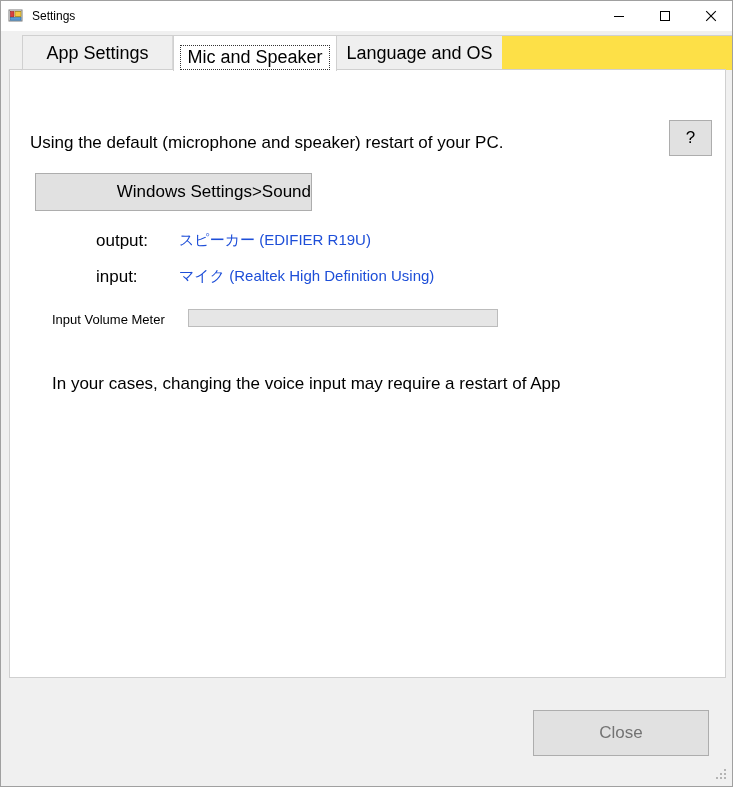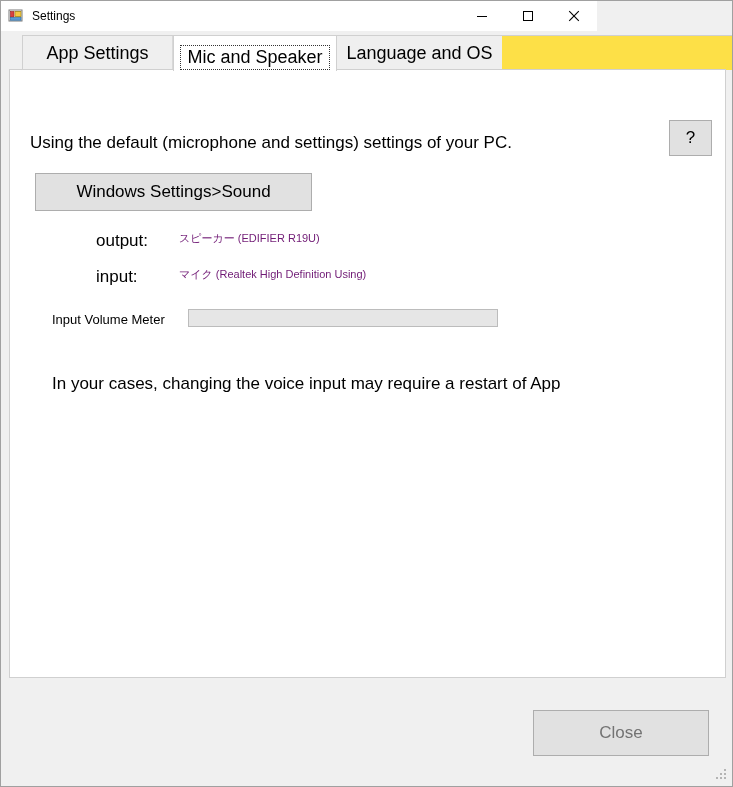--- a/index.html
+++ b/index.html
@@ -18,21 +18,21 @@
     background: #f0f0f0;
     border: 1px solid #a0a0a0;
     box-sizing: border-box;
     overflow: hidden;
   }
 
   
   #titlebar {
     position: absolute;
     left: 0; top: 0;
-    width: 596px;
+    width: 733px;
     height: 30px;
     background: #ffffff;
     display: flex;
     align-items: center;
     box-sizing: border-box;
   }
   #app-icon {
     width: 16px; height: 16px;
     margin-left: 7px;
     margin-right: 8px;
@@ -145,21 +145,21 @@
     position: absolute;
     left: 25px;
     top: 103px;
     width: 277px;
     height: 38px;
     background: #e1e1e1;
     border: 1px solid #adadad;
     box-sizing: border-box;
     display: flex;
     align-items: center;
-    justify-content: center;
+    justify-content: flex-end;
     font-size: 17px;
     color: #000000;
     white-space: nowrap;
   }
   .io-row {
     position: absolute;
     left: 0;
     width: 717px;
     height: 28px;
     margin-left: 44px;
@@ -171,22 +171,22 @@
     left: 42px;
     top: 0;
     font-size: 17px;
     color: #000000;
     white-space: nowrap;
   }
   .io-value {
     position: absolute;
     left: 125px;
     top: 0;
-    font-size: 11px;
-    color: #701a75;
+    font-size: 15px;
+    color: #1d4ed8;
     white-space: nowrap;
   }
   #meter-row {
     position: absolute;
     left: 0;
     top: 239px;
     width: 717px;
     height: 22px;
   }
   #meter-label {
@@ -302,21 +302,21 @@
         <span>Language and OS</span>
       </div>
     </div>
 
     <div id="tabpage">
 
       <div id="help-button">
         <span>?</span>
       </div>
 
-      <div id="intro-text">Using the default (microphone and settings) settings of your PC.</div>
+      <div id="intro-text">Using the default (microphone and speaker) restart of your PC.</div>
 
       <div id="sound-button">
         <span>Windows Settings&gt;Sound</span>
       </div>
 
       <div class="io-row" id="row-output">
         <span class="io-label">output:</span>
         <span class="io-value">スピーカー (EDIFIER R19U)</span>
       </div>
 

